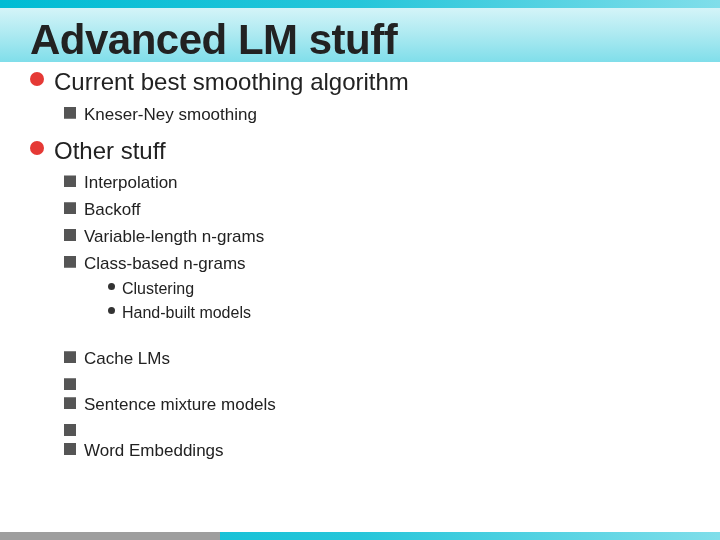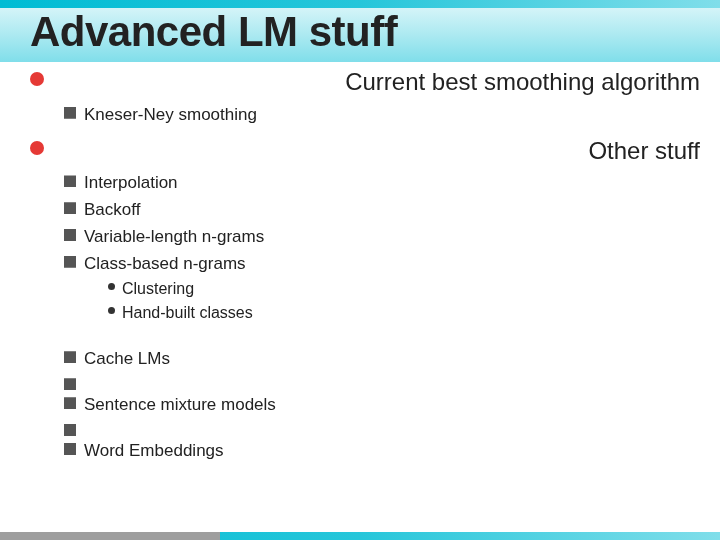--- a/index.html
+++ b/index.html
@@ -48,21 +48,21 @@
       position: absolute;
       top: 0;
       left: 0;
       width: 100%;
       height: 62px;
       background: linear-gradient(to bottom, #e0f7fa, #b2ebf2, #80deea);
     }
 
     .page-title {
       position: absolute;
-      top: 8px;
+      top: 16px;
       left: 30px;
       font-size: 42px;
       font-weight: bold;
       color: #222;
       letter-spacing: -0.5px;
     }
 
     .content {
       position: absolute;
       top: 68px;
@@ -74,21 +74,20 @@
     
     .section {
       margin-bottom: 10px;
     }
 
     .main-bullet {
       display: flex;
       align-items: flex-start;
       gap: 10px;
       margin-bottom: 6px;
-      justify-content: space-between;
     }
 
     .bullet-dot {
       width: 14px;
       height: 14px;
       border-radius: 50%;
       background: #e53935;
       margin-top: 4px;
       flex-shrink: 0;
     }
@@ -203,21 +202,21 @@
         <div class="sub-bullet"></div>
         <div style="display:flex; flex-direction: column;">
           <span class="sub-item-text">Class-based n-grams</span>
           <div class="sub-sub-items">
             <div class="sub-sub-item">
               <div class="sub-sub-bullet"></div>
               <span class="sub-sub-item-text">Clustering</span>
             </div>
             <div class="sub-sub-item">
               <div class="sub-sub-bullet"></div>
-              <span class="sub-sub-item-text">Hand-built classes</span>
+              <span class="sub-sub-item-text">Hand-built models</span>
             </div>
           </div>
         </div>
       </div>
 
       <div class="sub-item">
         <div class="sub-bullet"></div>
         <span class="sub-item-text">Cache LMs</span>
       </div>
 

